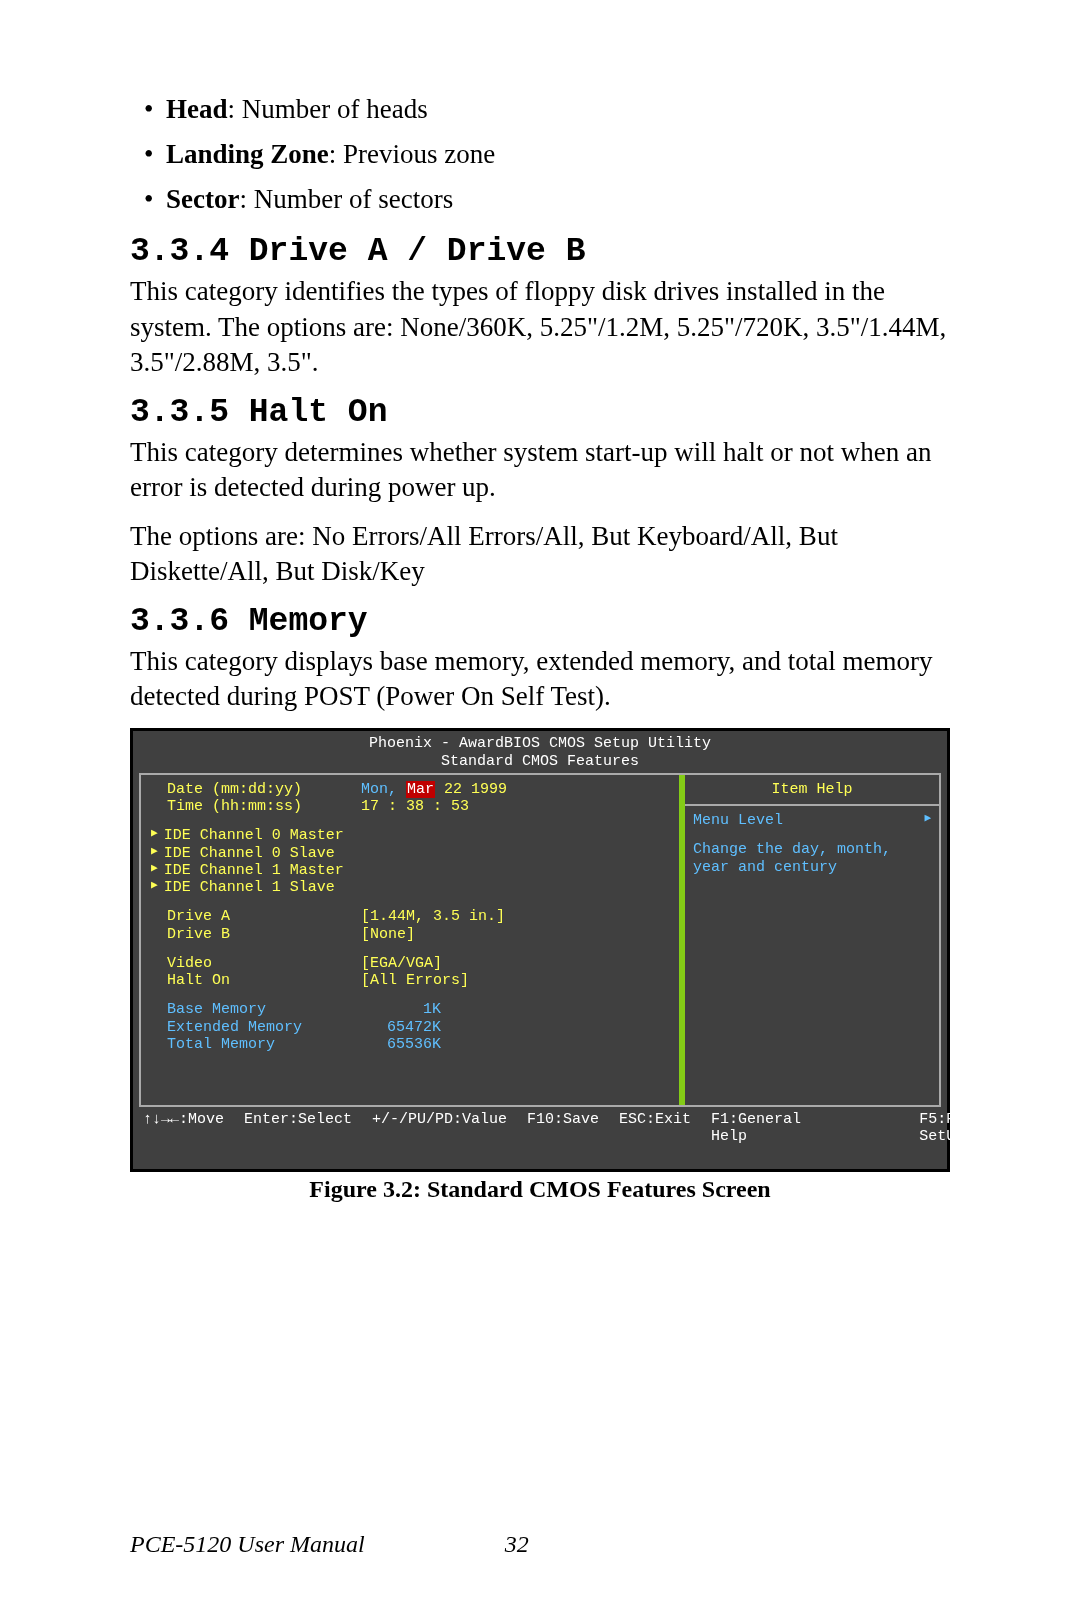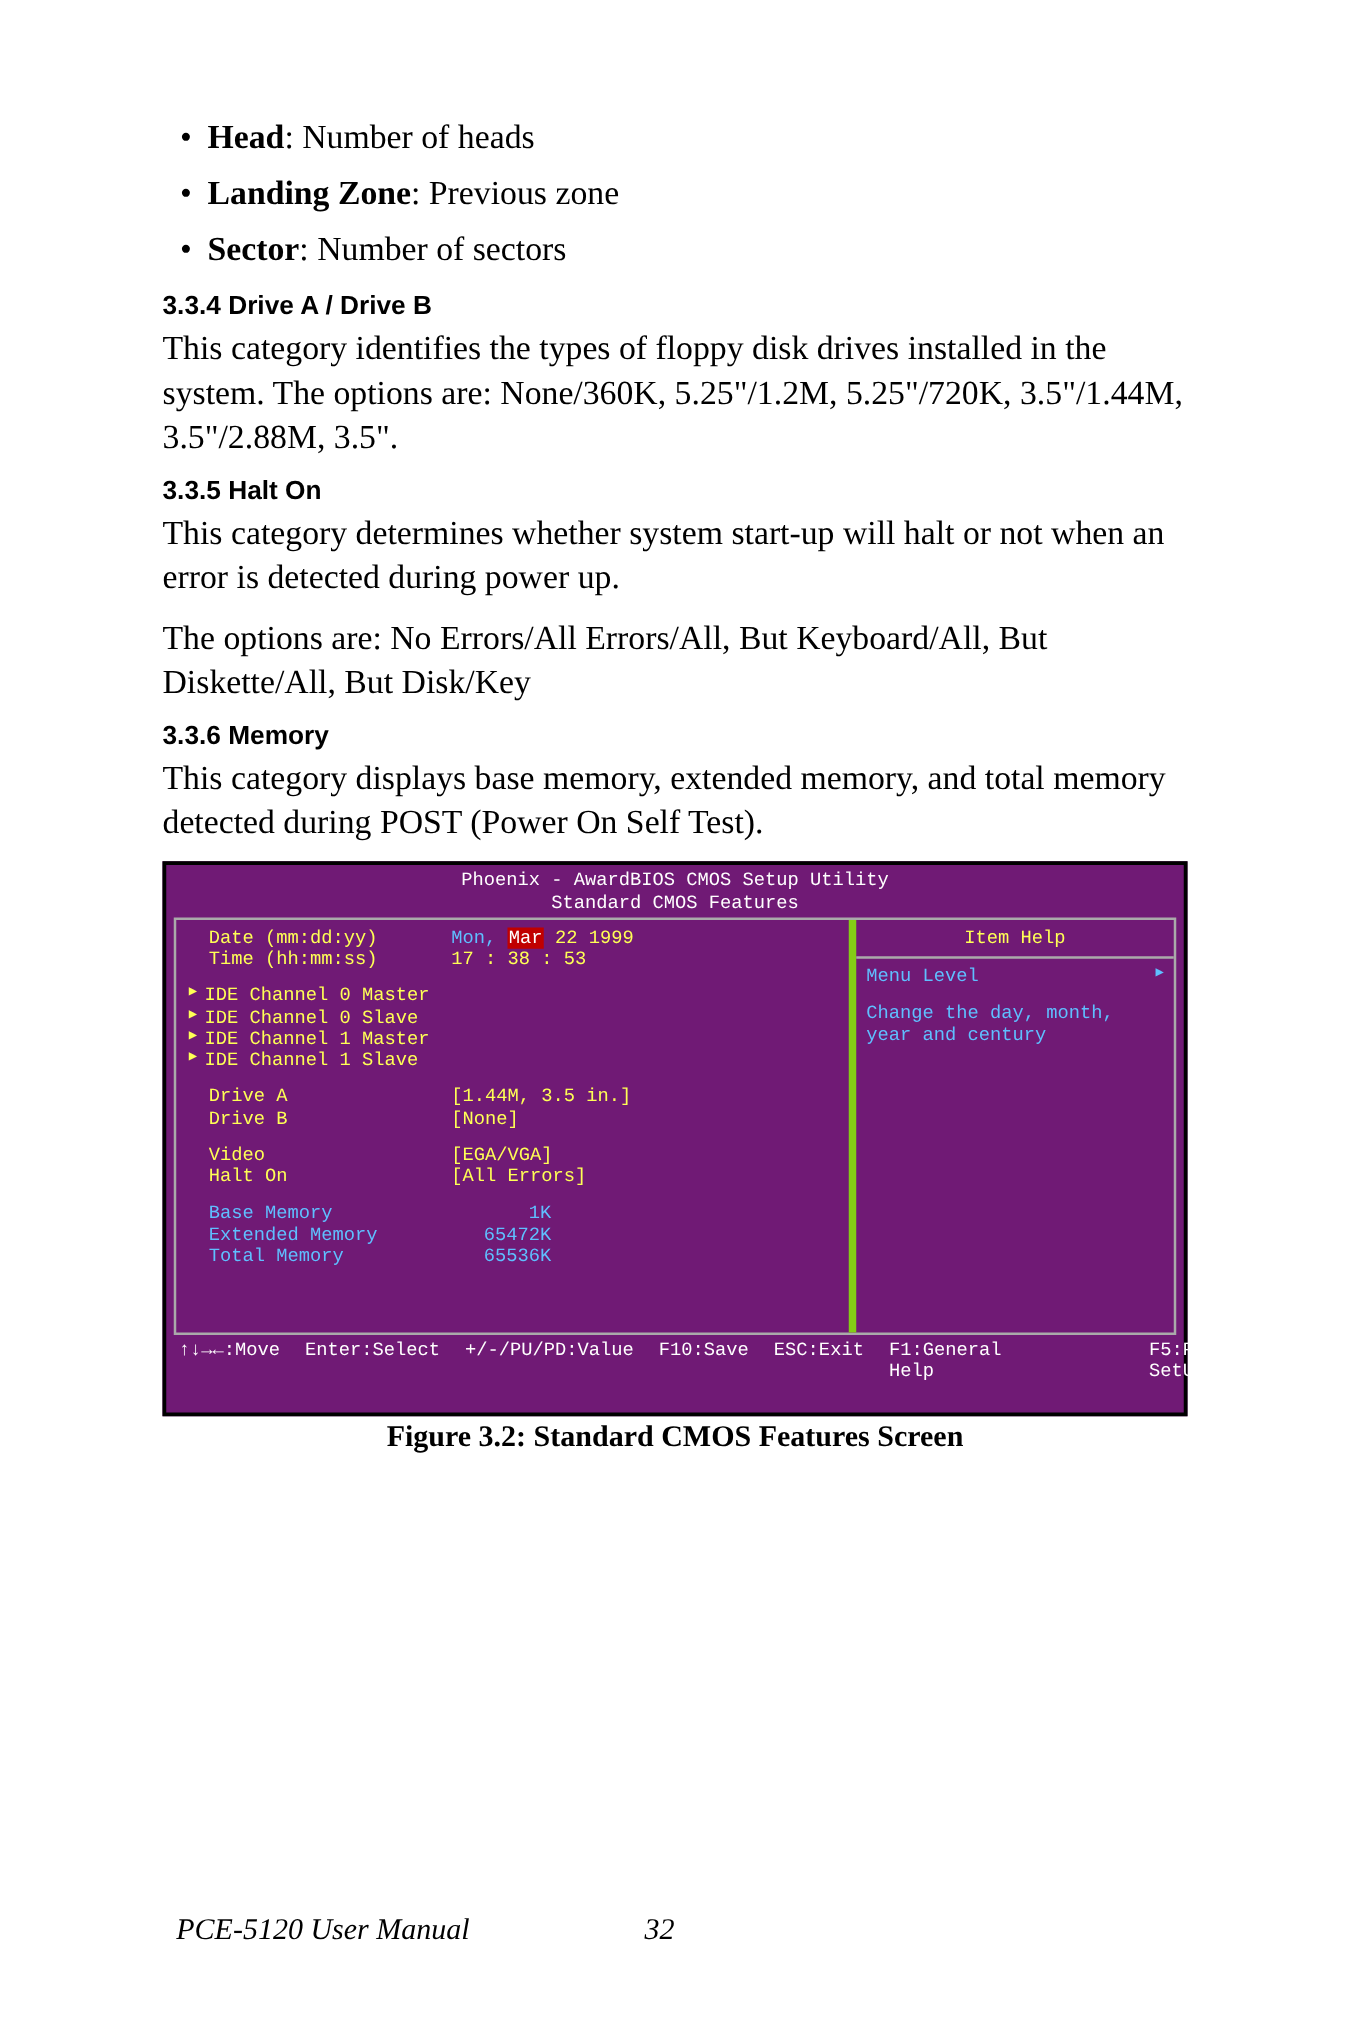--- a/index.html
+++ b/index.html
@@ -21,43 +21,43 @@
     position: relative;
   }
   .bullet-item::before {
     content: "•";
     position: absolute;
     left: 14px;
     top: 0;
   }
   .bullet-item .b { font-weight: bold; }
   .sect-heading {
-    font-family: Liberation Sans, sans-serif;
+    font-family: Liberation Mono, monospace;
     font-weight: bold;
-    font-size: 21px;
+    font-size: 33px;
     margin-top: 14px;
     margin-bottom: 4px;
   }
   .body-text {
     font-size: 27px;
     line-height: 1.3;
     margin-bottom: 14px;
   }
   .figure-caption {
     font-weight: bold;
     font-size: 24px;
     text-align: center;
     margin-top: 4px;
   }
 
   
   .bios {
     width: 820px;
     margin: 8px auto 0 auto;
-    background: #701a75;
+    background: #404040;
     border: 3px solid #000;
     font-family: "Courier New", monospace;
     font-size: 15px;
     line-height: 1.15;
   }
   .bios-title {
     color: #fff;
     text-align: center;
     padding: 4px 0 3px 0;
   }
@@ -108,21 +108,21 @@
     display: flex;
     gap: 0;
   }
   .bios-keys .krow { display: flex; gap: 20px; }
   .spacer { height: 12px; }
 
   
   .footer {
     position: absolute;
     bottom: 60px;
-    left: 141px;
+    left: 130px;
     right: 130px;
     display: flex;
     gap: 140px;
     font-style: italic;
     font-size: 24px;
   }
 </style>
 </head>
 <body>
 

